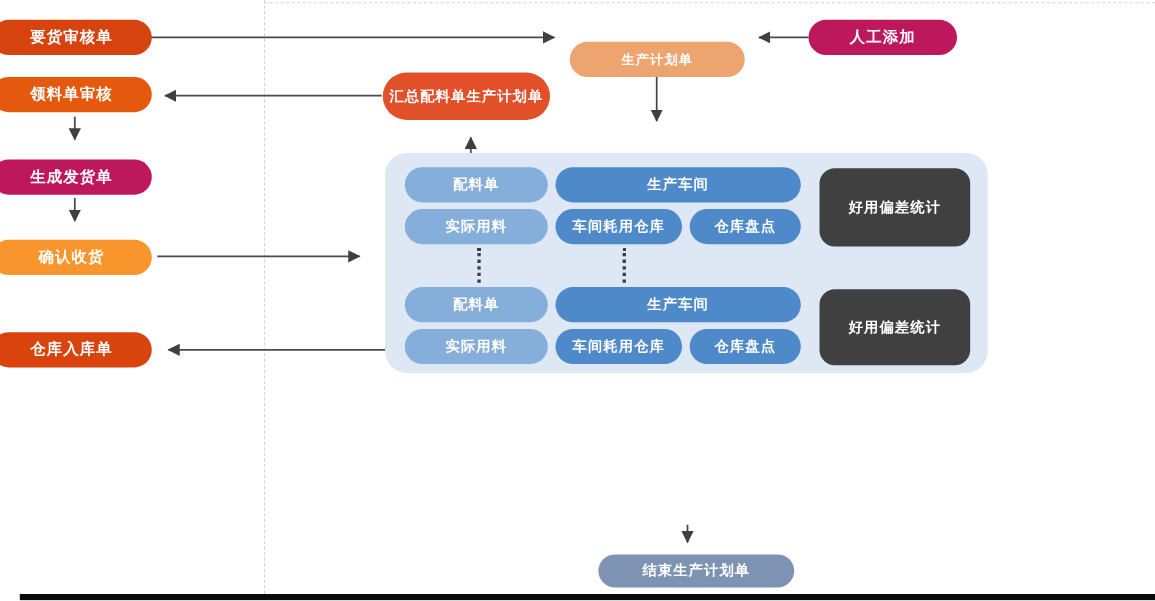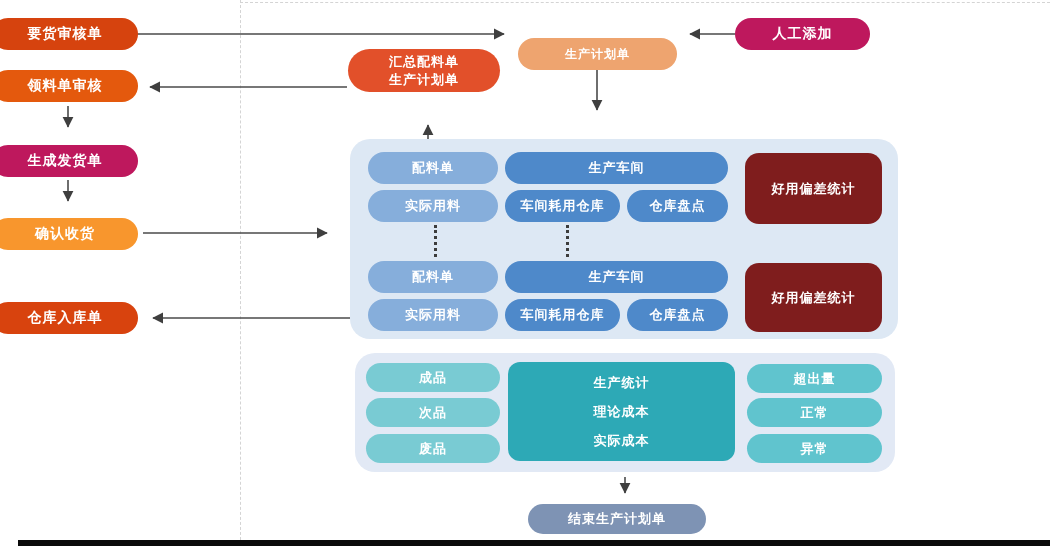--- a/index.html
+++ b/index.html
@@ -19,41 +19,41 @@
   .c-red1{background:#d6430e;}
   .c-red2{background:#e4590d;}
   .c-org1{background:#be185d;}
   .c-org2{background:#f8962d;}
   .c-red3{background:#d8430e;}
   .c-salmon{background:#eea46f;}
   .c-summary{background:#e2502a;}
 
   .plan-pill{left:518px;top:18px;width:159px;height:32px;border-radius:16px;font-size:12px;margin-top:20px;}
   .manual-pill{left:735px;top:18px;width:135px;height:32px;border-radius:16px;font-size:14px;}
-  .summary-pill{left:348px;top:49px;width:152px;height:43px;border-radius:22px;font-size:13px;
-                flex-direction:column;line-height:1.35;}
+  .summary-pill{left:348px;top:66px;width:152px;height:43px;border-radius:22px;font-size:13px;
+                line-height:1.35;}
 
   
   .panel1{position:absolute;left:350px;top:139px;width:548px;height:200px;background:#dde8f4;border-radius:20px;}
   .panel2{position:absolute;left:355px;top:353px;width:540px;height:119px;background:#e2e9f5;border-radius:20px;}
 
   .b-light{background:#86aedb;}
   .b-med{background:#4e89ca;}
-  .b-dark{background:#7f1d1d;text-align:right;}
+  .b-dark{background:#404040;text-align:right;}
   .blue-pill{border-radius:16px;font-size:13px;}
   .dev-box{border-radius:14px;font-size:13px;}
 
   .t-light{background:#79cbd3;}
   .t-med{background:#60c4ce;}
   .t-box{background:#2da9b6;}
   .teal-pill{border-radius:15px;font-size:13px;}
   .stat-box{border-radius:12px;flex-direction:column;justify-content:space-around;
             font-size:13px;padding:6px 0;}
 
-  .end-pill{left:528px;top:504px;width:178px;height:30px;border-radius:15px;
+  .end-pill{left:544px;top:504px;width:178px;height:30px;border-radius:15px;
             font-size:13px;background:#7e93b4;}
 
   .dots{position:absolute;width:0;height:32px;border-left:3px dotted #3c3c3c;}
 
   .arrows{position:absolute;left:0;top:0;width:1050px;height:546px;pointer-events:none;}
 </style>
 </head>
 <body>
 
 <div class="canvas">
@@ -108,31 +108,16 @@
     <div class="dots" style="left:216px;top:86px;"></div>
 
     <div class="pill blue-pill b-light" style="left:18px;top:122px;width:130px;height:32px;">配料单</div>
     <div class="pill blue-pill b-med" style="left:155px;top:122px;width:223px;height:32px;">生产车间</div>
     <div class="pill dev-box  b-dark" style="left:395px;top:124px;width:137px;height:69px;">好用偏差统计</div>
     <div class="pill blue-pill b-light" style="left:18px;top:160px;width:130px;height:32px;">实际用料</div>
     <div class="pill blue-pill b-med" style="left:155px;top:160px;width:115px;height:32px;">车间耗用仓库</div>
     <div class="pill blue-pill b-med" style="left:277px;top:160px;width:101px;height:32px;">仓库盘点</div>
   </div>
 
-  <div class="panel2">
-    <div class="pill teal-pill t-light" style="left:11px;top:10px;width:134px;height:29px;">成品</div>
-    <div class="pill teal-pill t-light" style="left:11px;top:45px;width:134px;height:29px;">次品</div>
-    <div class="pill teal-pill t-light" style="left:11px;top:81px;width:134px;height:29px;">废品</div>
-
-    <div class="pill stat-box t-box" style="left:153px;top:9px;width:227px;height:99px;">
-      <span>生产统计</span>
-      <span>理论成本</span>
-      <span>实际成本</span>
-    </div>
-
-    <div class="pill teal-pill t-med" style="left:392px;top:11px;width:135px;height:29px;">超出量</div>
-    <div class="pill teal-pill t-med" style="left:392px;top:45px;width:135px;height:29px;">正常</div>
-    <div class="pill teal-pill t-med" style="left:392px;top:81px;width:135px;height:29px;">异常</div>
-  </div>
 
   <div class="pill end-pill">结束生产计划单</div>
 
 </div>
 
 </body></html>

